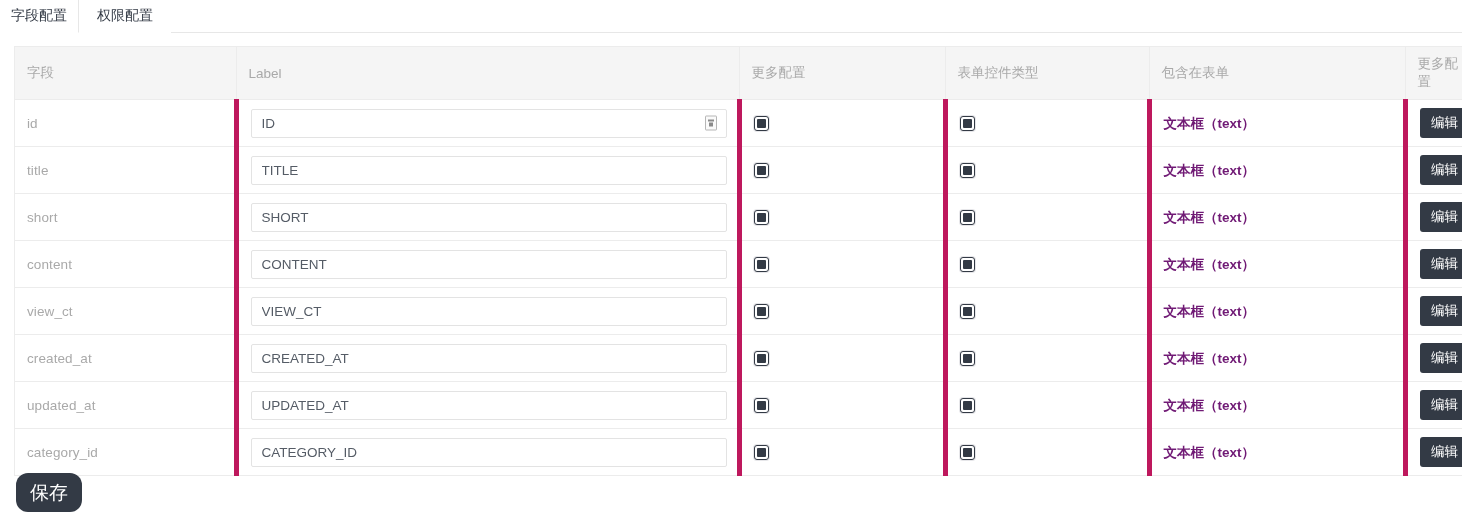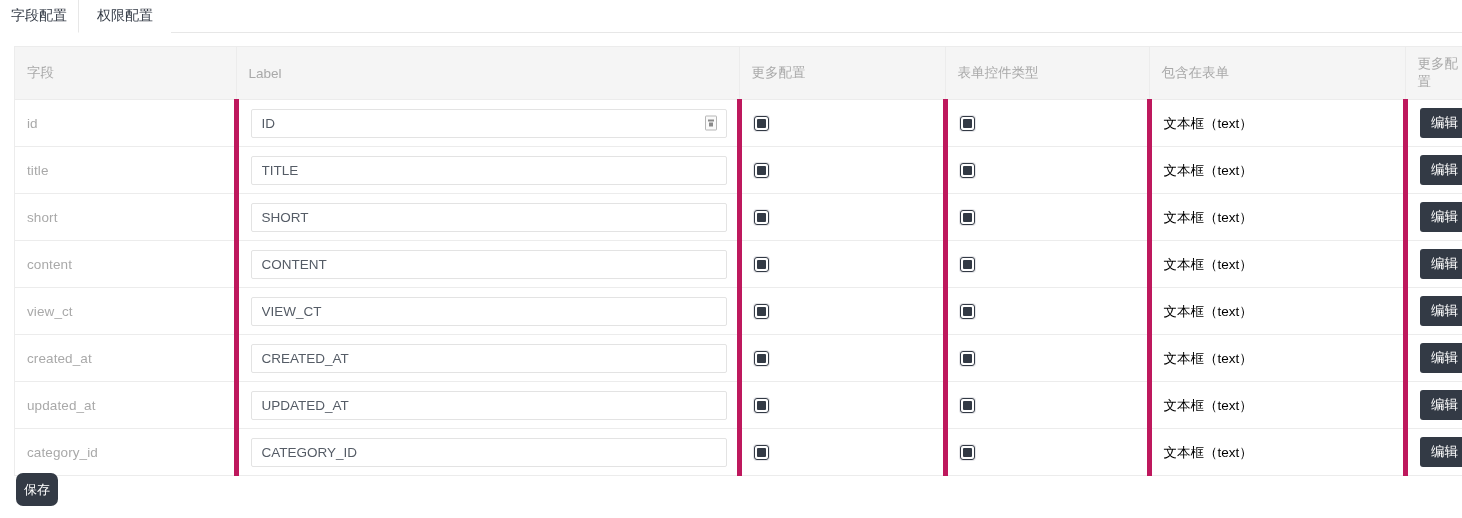--- a/index.html
+++ b/index.html
@@ -102,21 +102,22 @@
   .col-type    { width: 256px; }
   .col-more    { width: 71px; }
 
   .field-name {
     font-size: 13.5px;
     color: #a9a9a9;
     letter-spacing: .1px;
   }
   .type-text {
     font-size: 13.5px;
-    color: #000000;
+    color: #701a75;
+    font-weight: bold;
   }
 
   
   .label-cell { padding: 0 10px 0 10px; position: relative; }
   .txt {
     width: 476px;
     height: 29px;
     border: 1px solid #e3e3e3;
     border-radius: 2px;
     background: #fff;
@@ -188,23 +189,23 @@
     line-height: 1;
   }
   .btn-edit {
     padding: 8px 11px;
     min-width: 50px;
   }
   .btn-save {
     position: absolute;
     left: 16px;
     top: 473px;
-    padding: 10px 8px;
-    font-size: 13px;
-    border-radius: 7px;
+    padding: 10px 14px;
+    font-size: 19px;
+    border-radius: 12px;
   }
 </style>
 </head>
 <body>
 
 <div class="page">
 
   <div class="tabbar">
     <div class="tab active">
       <span>字段配置</span>

